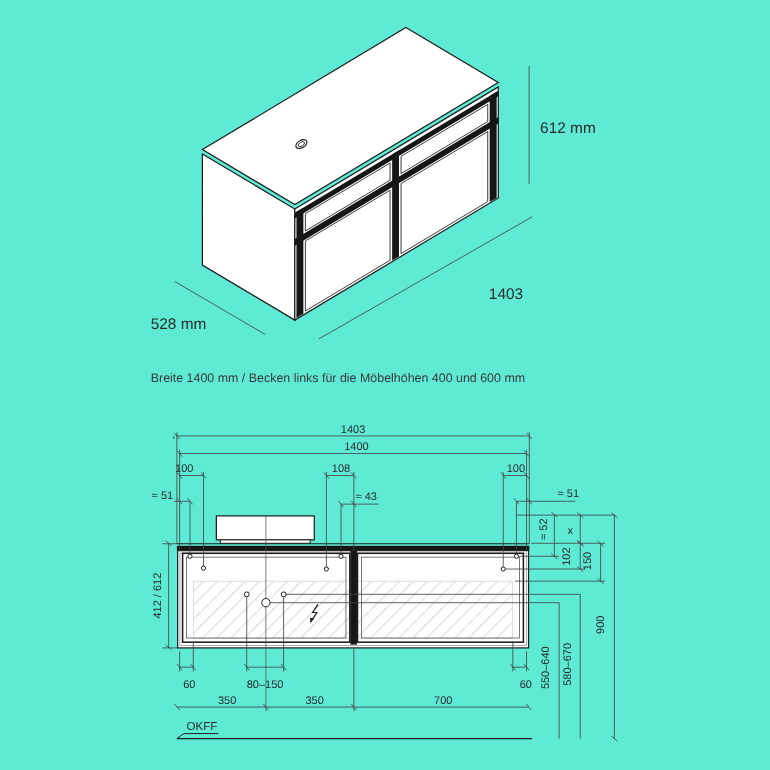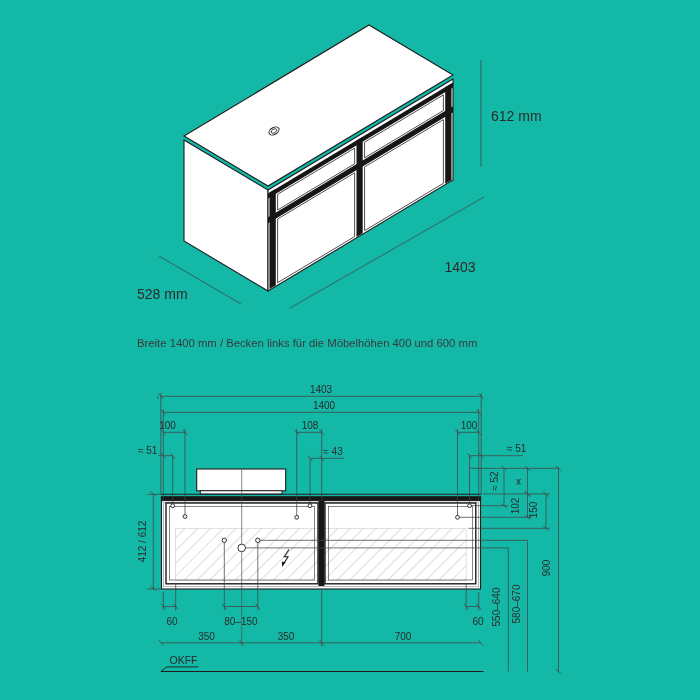--- a/index.html
+++ b/index.html
@@ -1,16 +1,16 @@
 <!DOCTYPE html>
 <html><head>
 <meta charset="utf-8">
 <style>
   html,body{margin:0;padding:0;background:#ffffff;}
-  .page{width:700px;height:700px;position:relative;background:#14b8a6;overflow:hidden;}
+  .page{width:700px;height:700px;position:relative;background:#5eead4;overflow:hidden;}
   svg{display:block;}
   text{font-family:"Liberation Sans","DejaVu Sans",sans-serif;fill:#2a2a2a;}
   .dimtext{font-size:10px;}
   .dimtext-big{font-size:14px;}
   .caption{font-size:11.3px;fill:#3a3a3a;}
   .okff{font-size:10.5px;}
   .thin{stroke:#444;stroke-width:0.75;fill:none;}
   .med{stroke:#1c1c1c;stroke-width:1.1;fill:none;}
   .heavy{stroke:#1c1c1c;stroke-width:1.4;fill:none;}
   .hair{stroke:#666;stroke-width:0.5;fill:none;}

